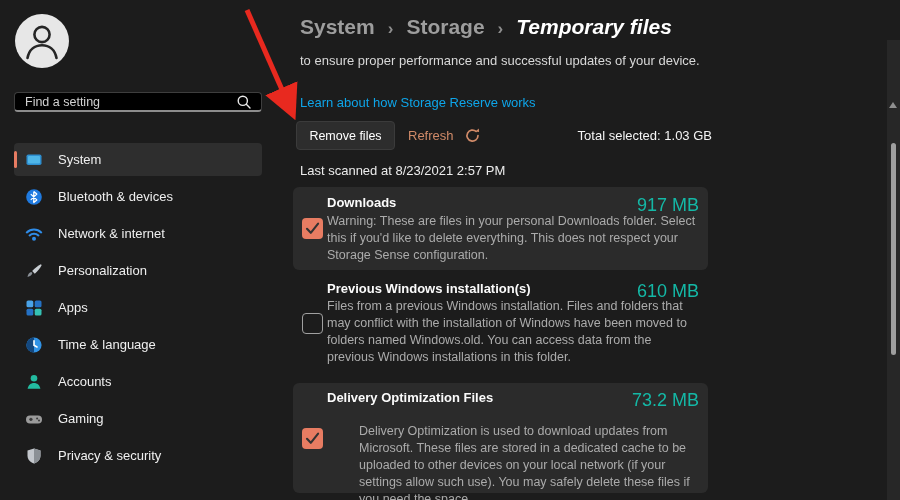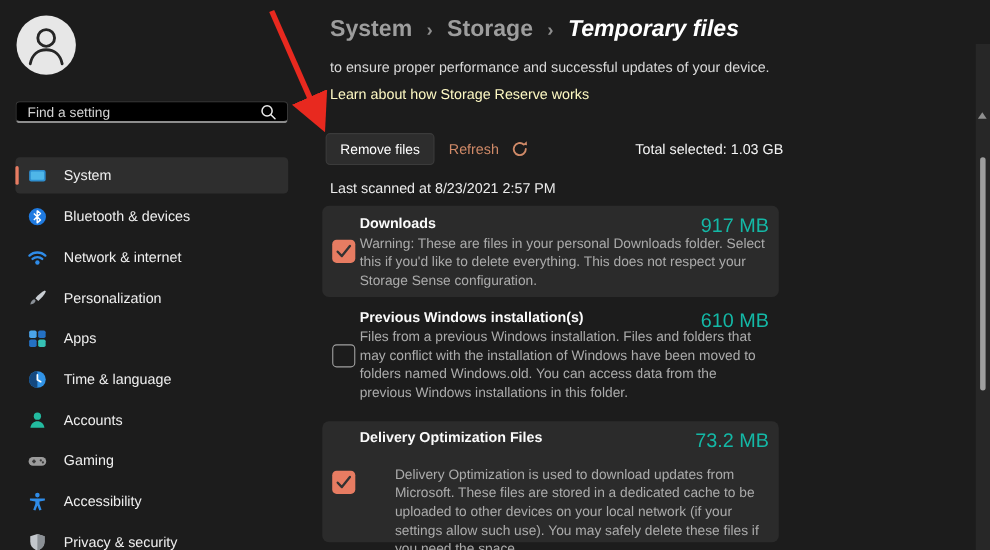--- a/index.html
+++ b/index.html
@@ -30,21 +30,21 @@
   .nicon { width:18px; height:18px; flex:0 0 18px; display:flex; }
 
   
   .breadcrumb { position:absolute; left:300px; top:15px; display:flex; gap:13px;
                 align-items:baseline; font-size:21px; font-weight:600; }
   .bc-part { color:#9d9d9d; }
   .bc-sep  { color:#8e8e8e; font-size:17px; font-weight:700; }
   .bc-current { color:#ffffff; font-weight:700;font-style:italic; }
 
   .intro { position:absolute; left:300px; top:53px; width:430px; font-size:13px; color:#d8d8d8; }
-  .reserve-link { position:absolute; left:300px; top:78px; font-size:13px; color:#fef9c3; cursor:pointer; }
+  .reserve-link { position:absolute; left:300px; top:95px; font-size:13px; color:#0ea5e9; cursor:pointer; }
 
   .remove-btn { position:absolute; left:296px; top:121px; width:99px; height:29px;
                 background:#2d2d2d; border:1px solid #3b3b3b; border-radius:4px;
                 color:#ffffff; font-size:12.5px; display:flex; align-items:center; justify-content:center; cursor:pointer;
                 font-family:"Liberation Sans", sans-serif; }
   .refresh { position:absolute; left:408px; top:121px; height:29px; display:flex;
              align-items:center; gap:10px; color:#D08A68; font-size:13px; cursor:pointer; }
   .refresh svg { width:17px; height:17px; }
   .total { position:absolute; left:520px; top:121px; width:192px; height:29px;
            display:flex; align-items:center; justify-content:flex-end; color:#f5f5f5; font-size:13px; }
@@ -188,30 +188,20 @@
             <circle cx="12.1" cy="8.6" r="1" fill="#3a3a3a"></circle>
             <circle cx="14" cy="10.4" r="1" fill="#3a3a3a"></circle>
           </svg>
       </span>
       <span class="nlabel">Gaming</span>
     </li>
     <li class="nav-item">
 
       <span class="nicon">
         <svg viewBox="0 0 18 18">
-            <circle cx="9" cy="3.1" r="2.1" fill="#2F8CE8"></circle>
-            <path d="M2.2 6.1h13.6v2l-4.9.8v2.3l1.9 5.3-2 .7L9 12.6l-1.8 4.6-2-.7 1.9-5.3V8.9l-4.9-.8z" fill="#2F8CE8"></path>
-          </svg>
-      </span>
-      <span class="nlabel">Accessibility</span>
-    </li>
-    <li class="nav-item">
-
-      <span class="nicon">
-        <svg viewBox="0 0 18 18">
             <path d="M9 1.5l6.5 2v5c0 4-2.6 6.8-6.5 8-3.9-1.2-6.5-4-6.5-8v-5z" fill="#c3c7cc"></path>
             <path d="M9 1.5v15c3.9-1.2 6.5-4 6.5-8v-5z" fill="#8b9095"></path>
           </svg>
       </span>
       <span class="nlabel">Privacy &amp; security</span>
     </li>
   </ul>
 
   <div class="breadcrumb">
     <span class="bc-part">System</span>

